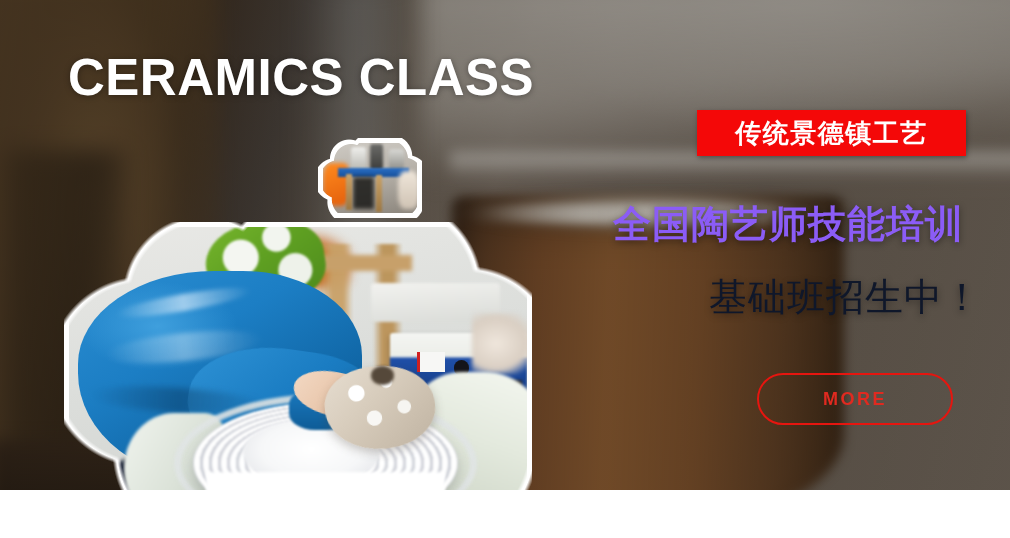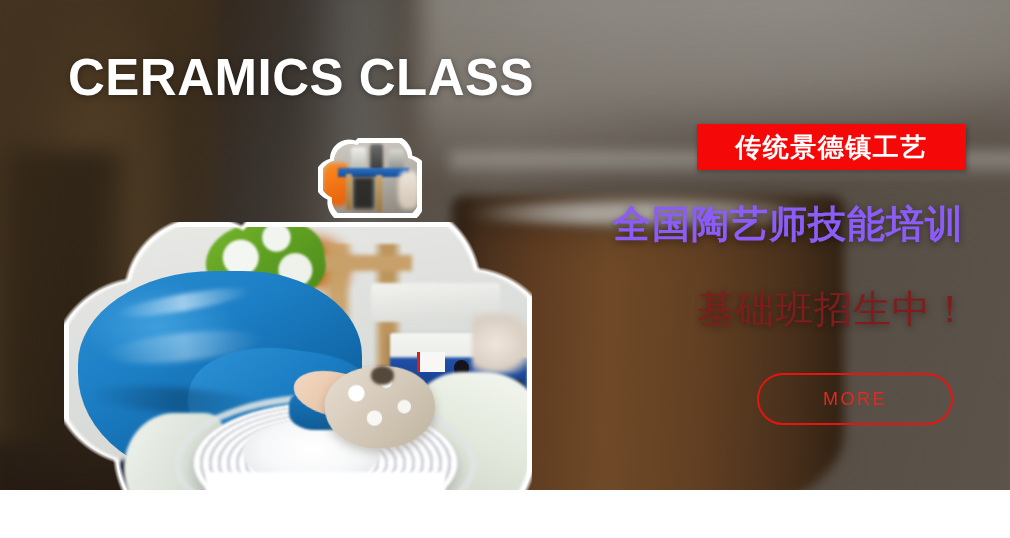--- a/index.html
+++ b/index.html
@@ -123,52 +123,51 @@
   }
   .headline .cn {
     margin-top:13px;
     font-size:40px; font-weight:300; color:#f4f4f2;
     letter-spacing:12px; line-height:1; white-space:nowrap;
     text-shadow:0 1px 6px rgba(0,0,0,.35);
   }
 
   
   .badge {
-    position:absolute; left:697px; top:124px;
+    position:absolute; left:697px; top:110px;
     width:269px; height:46px;
     background:#f40808;
     display:flex; align-items:center; justify-content:center;
     box-shadow:1px 2px 5px rgba(0,0,0,.35);
   }
   .badge span {
     font-size:26px; font-weight:bold; color:#ffffff;
     letter-spacing:1.5px; white-space:nowrap;
   }
   .subline-1 {
     position:absolute; right:46px; top:199px;
     font-size:38px; font-weight:bold; color:#8b5cf6;
     letter-spacing:1px; white-space:nowrap;
     text-shadow:0 2px 7px rgba(0,0,0,.42);
   }
   .subline-2 {
-    position:absolute; right:40px; top:272px;
-    font-size:38px; font-weight:300; color:#7f1d1d;
+    position:absolute; right:28px; top:272px;
+    font-size:38px; font-weight:300; color:#0f172a;
     letter-spacing:1px; white-space:nowrap;
     text-shadow:0 2px 7px rgba(0,0,0,.42);
-    margin-top:12px;
   }
   .more-btn {
     position:absolute; left:757px; top:373px;
     width:196px; height:52px;
     border:2px solid #e6150f; border-radius:26px;
     background:transparent; cursor:pointer;
     display:flex; align-items:center; justify-content:center;
   }
   .more-btn span {
-    font-size:18px; color:#e02a20; letter-spacing:2.5px; font-weight:400;
+    font-size:18px; color:#e02a20; letter-spacing:2.5px; font-weight:700;
   }
 
   
   
   .cloud-big {
     position:absolute; left:64px; top:222px;
     width:468px; height:288px;
   }
   .cloud-shape {
     position:absolute; inset:0;

